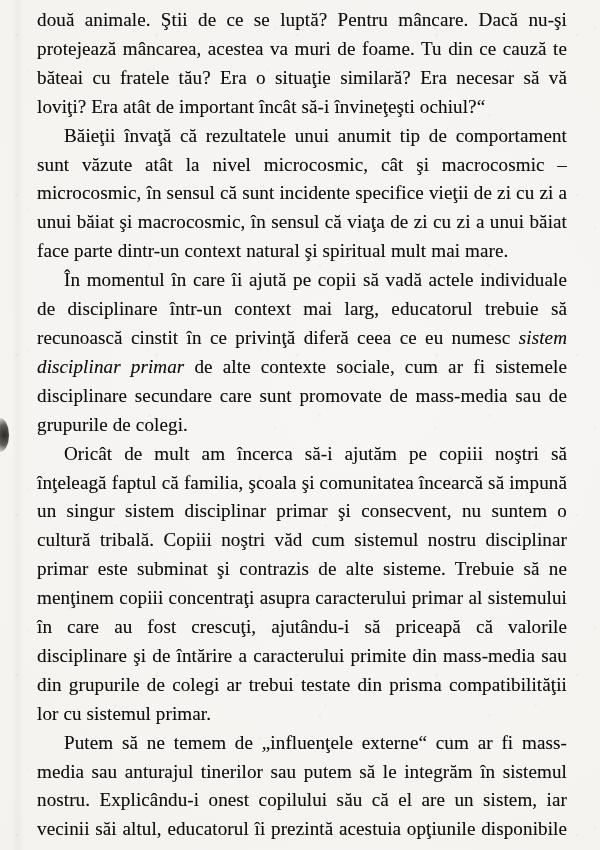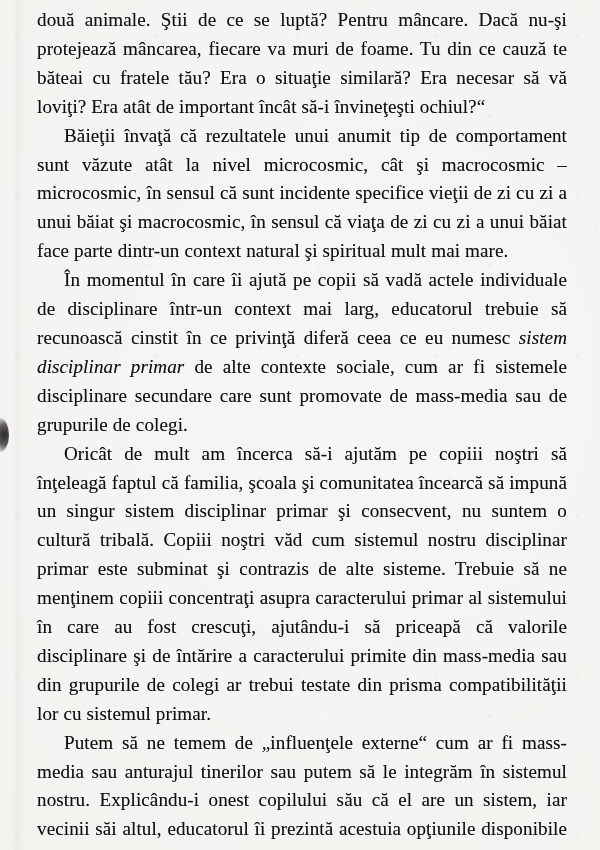--- a/index.html
+++ b/index.html
@@ -115,20 +115,20 @@
 </head>
 <body>
 
 <div class="page-scan">
 
   <div class="paper-grain"></div>
   <div class="gutter-shadow"></div>
   <div class="binding-mark"></div>
 
   <div class="text-column" id="text-column">
-      <p class="para continued"><span>două animale. Ştii de ce se luptă? Pentru mâncare. Dacă nu-şi protejează mâncarea, fiecare va muri de foame. Tu din ce cauză te băteai cu fratele tău? Era o situaţie similară? Era necesar să vă loviţi? Era atât de important încât să-i învineţeşti ochiul?“</span></p>
+      <p class="para continued"><span>două animale. Ştii de ce se luptă? Pentru mâncare. Dacă nu-şi protejează mâncarea, acestea va muri de foame. Tu din ce cauză te băteai cu fratele tău? Era o situaţie similară? Era necesar să vă loviţi? Era atât de important încât să-i învineţeşti ochiul?“</span></p>
       <p class="para"><span>Băieţii învaţă că rezultatele unui anumit tip de comportament sunt văzute atât la nivel microcosmic, cât şi macrocosmic – microcosmic, în sensul că sunt incidente specifice vieţii de zi cu zi a unui băiat şi macrocosmic, în sensul că viaţa de zi cu zi a unui băiat face parte dintr-un context natural şi spiritual mult mai mare.</span></p>
       <p class="para"><span>În momentul în care îi ajută pe copii să vadă actele individuale de disciplinare într-un context mai larg, educatorul trebuie să recunoască cinstit în ce privinţă diferă ceea ce eu numesc </span><em>sistem disciplinar primar</em><span> de alte contexte sociale, cum ar fi sistemele disciplinare secundare care sunt promovate de mass-media sau de grupurile de colegi.</span></p>
       <p class="para"><span>Oricât de mult am încerca să-i ajutăm pe copiii noştri să înţeleagă faptul că familia, şcoala şi comunitatea încearcă să impună un singur sistem disciplinar primar şi consecvent, nu suntem o cultură tribală. Copiii noştri văd cum sistemul nostru disciplinar primar este subminat şi contrazis de alte sisteme. Trebuie să ne menţinem copiii concentraţi asupra caracterului primar al sistemului în care au fost crescuţi, ajutându-i să priceapă că valorile disciplinare şi de întărire a caracterului primite din mass-media sau din grupurile de colegi ar trebui testate din prisma compatibilităţii lor cu sistemul primar.</span></p>
       <p class="para"><span>Putem să ne temem de „influenţele externe“ cum ar fi mass-media sau anturajul tinerilor sau putem să le integrăm în sistemul nostru. Explicându-i onest copilului său că el are un sistem, iar vecinii săi altul, educatorul îi prezintă acestuia opţiunile disponibile şi-l ajută s-o aleagă pe cea corectă. Opţiunile acestea devin un instrument didactic. Ca educatori, reuşim, în genere, să creăm mai multe probleme decât rezolvăm când devenim reacţionari la metodele şi modelelor „altora“, ca şi cum aceştia încearcă</span></p>
     </div>
 
 </div>
 
 </body></html>

